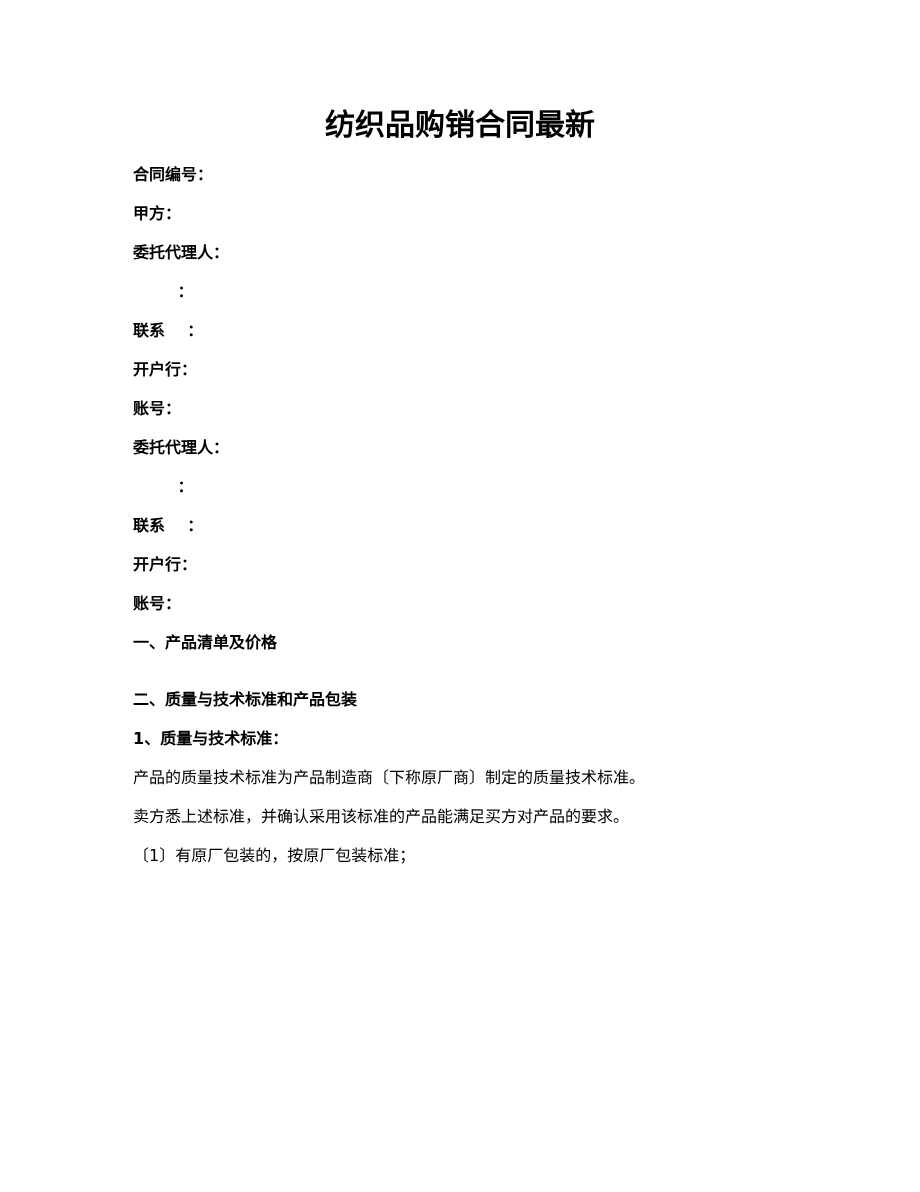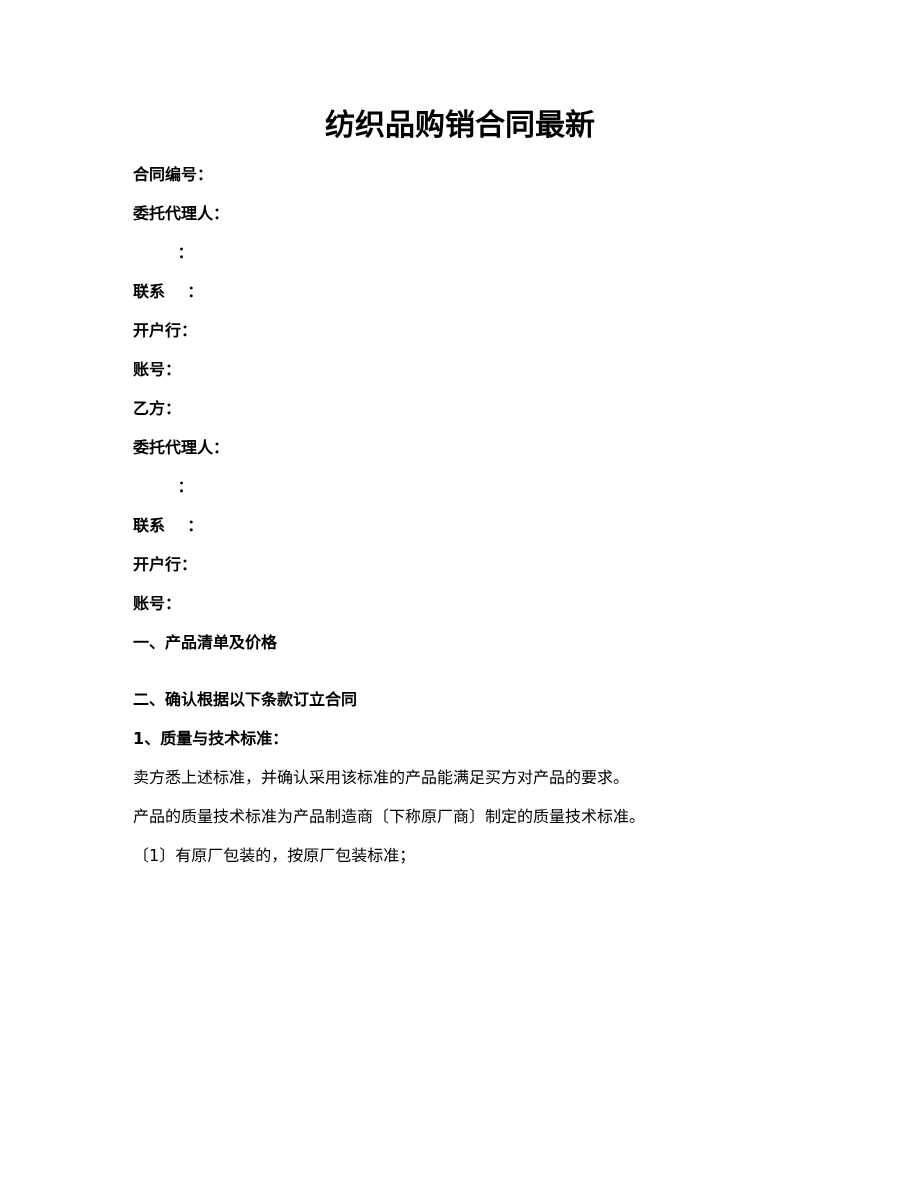--- a/index.html
+++ b/index.html
@@ -47,36 +47,36 @@
   }
 </style>
 </head>
 <body>
 
 <div class="page">
 
   <h1 class="doc-title">纺织品购销合同最新</h1>
 
   <p class="line field">合同编号：</p>
+  <p class="line field">甲方：</p>
   <p class="line field">委托代理人：</p>
   <p class="line field">        ：</p>
   <p class="line field">联系    ：</p>
   <p class="line field">开户行：</p>
   <p class="line field">账号：</p>
-  <p class="line field">乙方：</p>
   <p class="line field">委托代理人：</p>
   <p class="line field">        ：</p>
   <p class="line field">联系    ：</p>
   <p class="line field">开户行：</p>
   <p class="line field">账号：</p>
 
 
   <p class="line heading section-gap">一、产品清单及价格</p>
 
-  <p class="line heading">二、确认根据以下条款订立合同</p>
+  <p class="line heading">二、质量与技术标准和产品包装</p>
 
   <p class="line heading">1、质量与技术标准：</p>
+  <p class="line">产品的质量技术标准为产品制造商〔下称原厂商〕制定的质量技术标准。</p>
   <p class="line">卖方悉上述标准，并确认采用该标准的产品能满足买方对产品的要求。</p>
-  <p class="line">产品的质量技术标准为产品制造商〔下称原厂商〕制定的质量技术标准。</p>
 
   <p class="line">〔1〕有原厂包装的，按原厂包装标准；</p>
 
 </div>
 
 </body></html>

